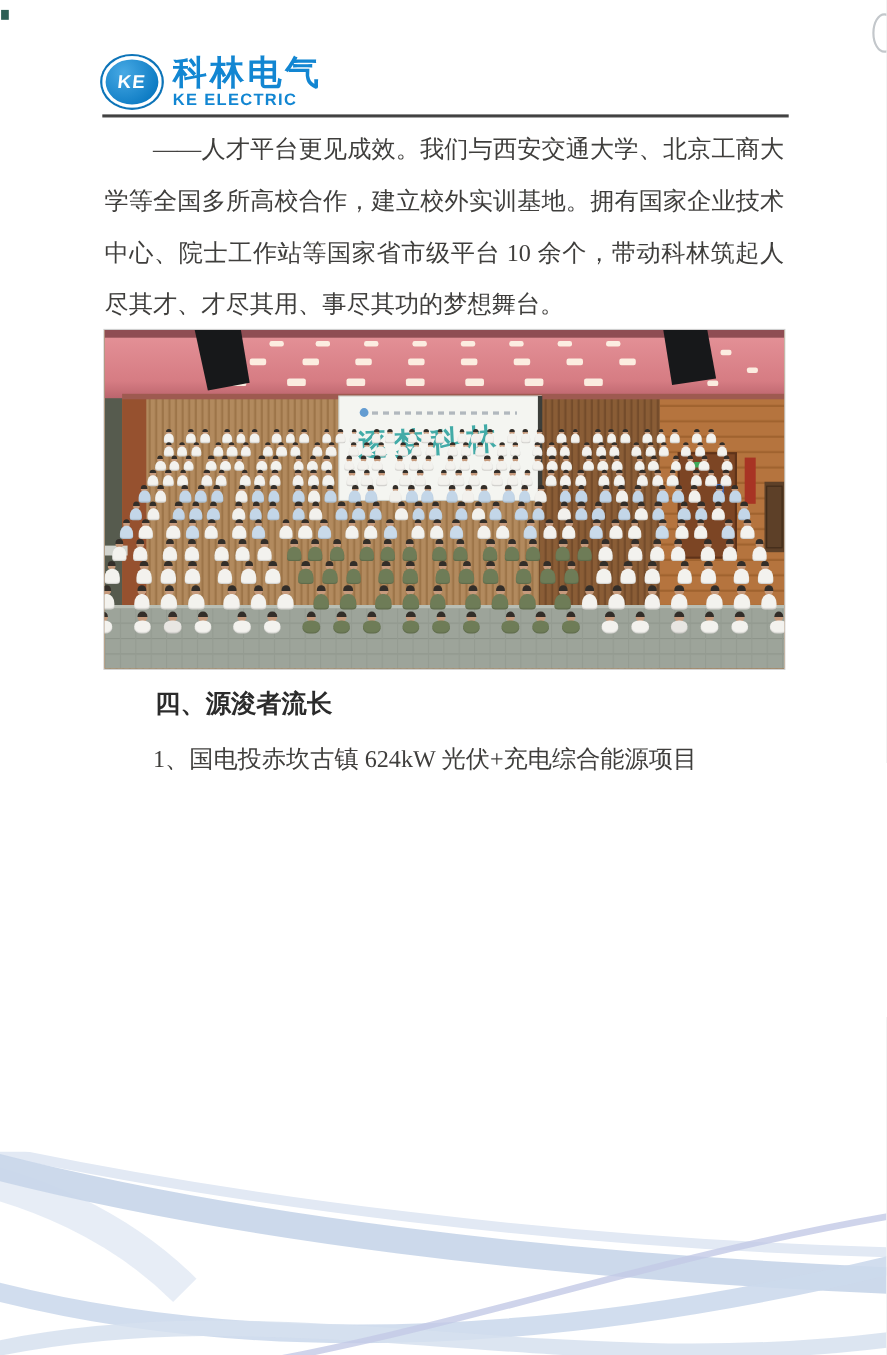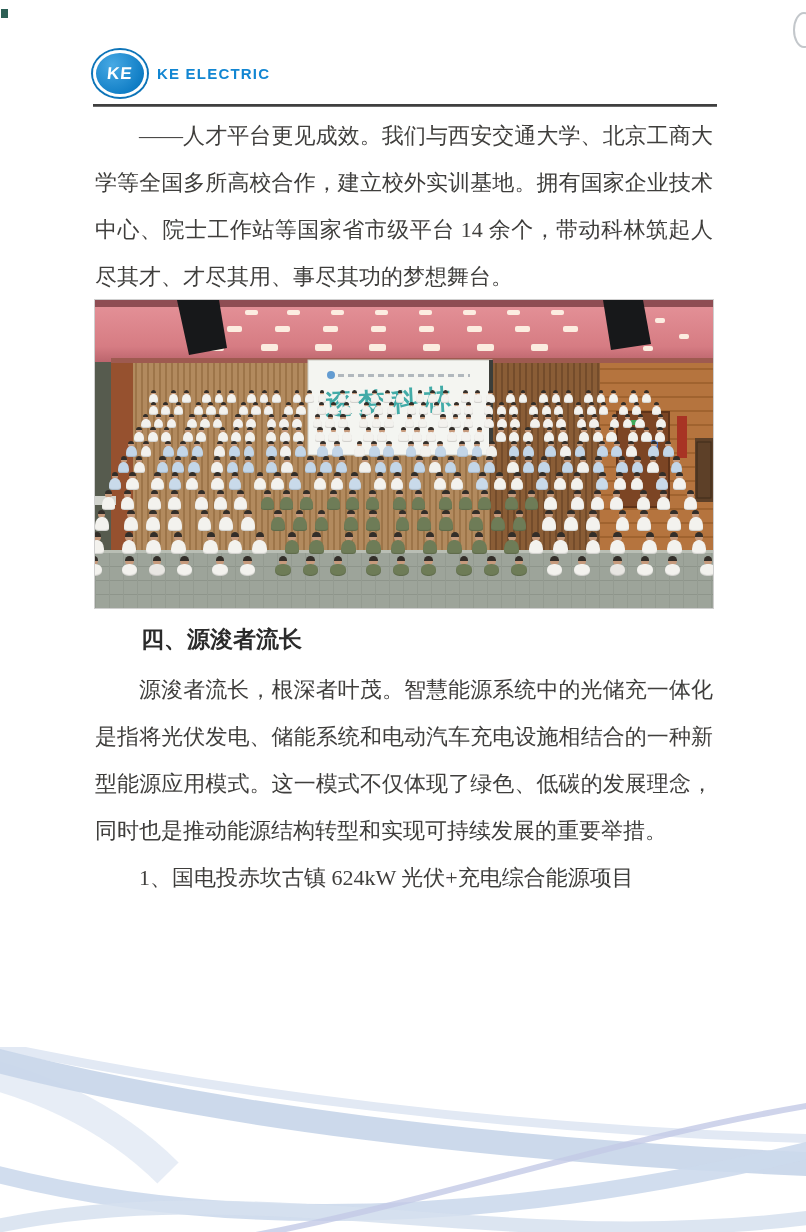--- a/index.html
+++ b/index.html
@@ -60,28 +60,29 @@
 
   <div class="artifact-tl"></div>
   <div class="artifact-tr"></div>
 
   <header>
     <div class="logo">
       <div class="logo-circle">
         <span>KE</span>
       </div>
       <div class="logo-text">
+        <div class="logo-cn">科林电气</div>
         <div class="logo-en">KE ELECTRIC</div>
       </div>
     </div>
     <div class="header-rule"></div>
   </header>
 
   <main>
-    <p class="body-text">——人才平台更见成效。我们与西安交通大学、北京工商大学等全国多所高校合作，建立校外实训基地。拥有国家企业技术中心、院士工作站等国家省市级平台 14 余个，带动科林筑起人尽其才、才尽其用、事尽其功的梦想舞台。</p>
+    <p class="body-text">——人才平台更见成效。我们与西安交通大学、北京工商大学等全国多所高校合作，建立校外实训基地。拥有国家企业技术中心、院士工作站等国家省市级平台 10 余个，带动科林筑起人尽其才、才尽其用、事尽其功的梦想舞台。</p>
 
     <figure class="photo">
       <svg width="618" height="308" viewBox="0 0 618 308">
         <defs>
           <linearGradient id="pinkGrad" x1="0" y1="0" x2="0" y2="1">
             <stop offset="0" stop-color="#e59399"></stop>
               <stop offset="0.75" stop-color="#d67c83"></stop>
             <stop offset="1" stop-color="#bb656d"></stop>
           </linearGradient>
           <pattern id="slats" width="6" height="8" patternUnits="userSpaceOnUse">
@@ -1449,21 +1450,20 @@
             <b style="background: rgb(243, 242, 238); height: 11.7px;"></b>
           </div>
           <div class="person sit" style="left: 605px; top: 256px; width: 15.6px; z-index: 12;">
             <i style="width: 8.58px; height: 9.1px;"></i>
             <b style="background: rgb(243, 242, 238); height: 11.7px;"></b>
           </div>
         </div>
     </figure>
 
     <h2 class="section">四、源浚者流长</h2>
-    <p class="body-text">源浚者流长，根深者叶茂。智慧能源系统中的光储充一体化是指将光伏发电、储能系统和电动汽车充电设施相结合的一种新型能源应用模式。这一模式不仅体现了绿色、低碳的发展理念，同时也是推动能源结构转型和实现可持续发展的重要举措。</p>
     <p class="body-text">1、国电投赤坎古镇 624kW 光伏+充电综合能源项目</p>
   </main>
 
   <svg class="waves" width="806" height="185" viewBox="0 0 806 185">
     <path d="M -50,18 C 30,32 110,68 168,126" stroke="#d3deee" stroke-width="30" fill="none" opacity="0.55"></path>
     <path d="M -20,-5 C 210,45 520,85 830,92" stroke="#e2e9f4" stroke-width="9" fill="none"></path>
     <path d="M -25,8 C 200,68 500,105 830,118" stroke="#c9d7ea" stroke-width="24" fill="none" opacity="0.95"></path>
     <path d="M -30,120 C 240,195 540,170 830,98" stroke="#ccd9ec" stroke-width="17" fill="none" opacity="0.9"></path>
     <path d="M -30,185 C 250,118 500,215 830,168" stroke="#d6e0ef" stroke-width="14" fill="none" opacity="0.85"></path>
     <path d="M 200,198 C 420,162 600,92 830,55" stroke="#c3c9e6" stroke-width="6" fill="none" opacity="0.8"></path>

